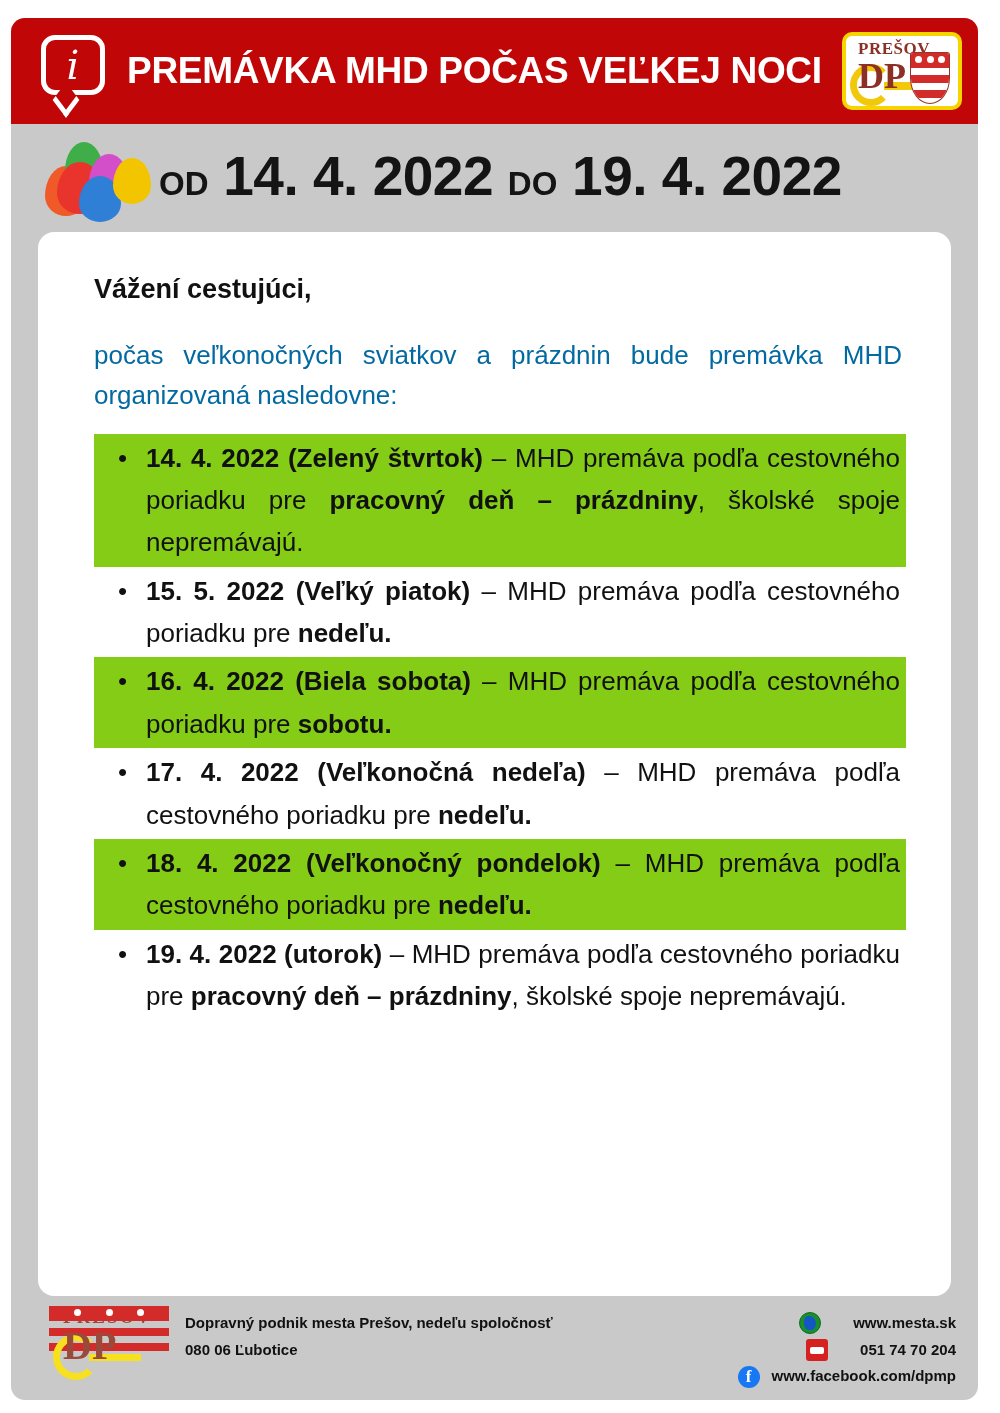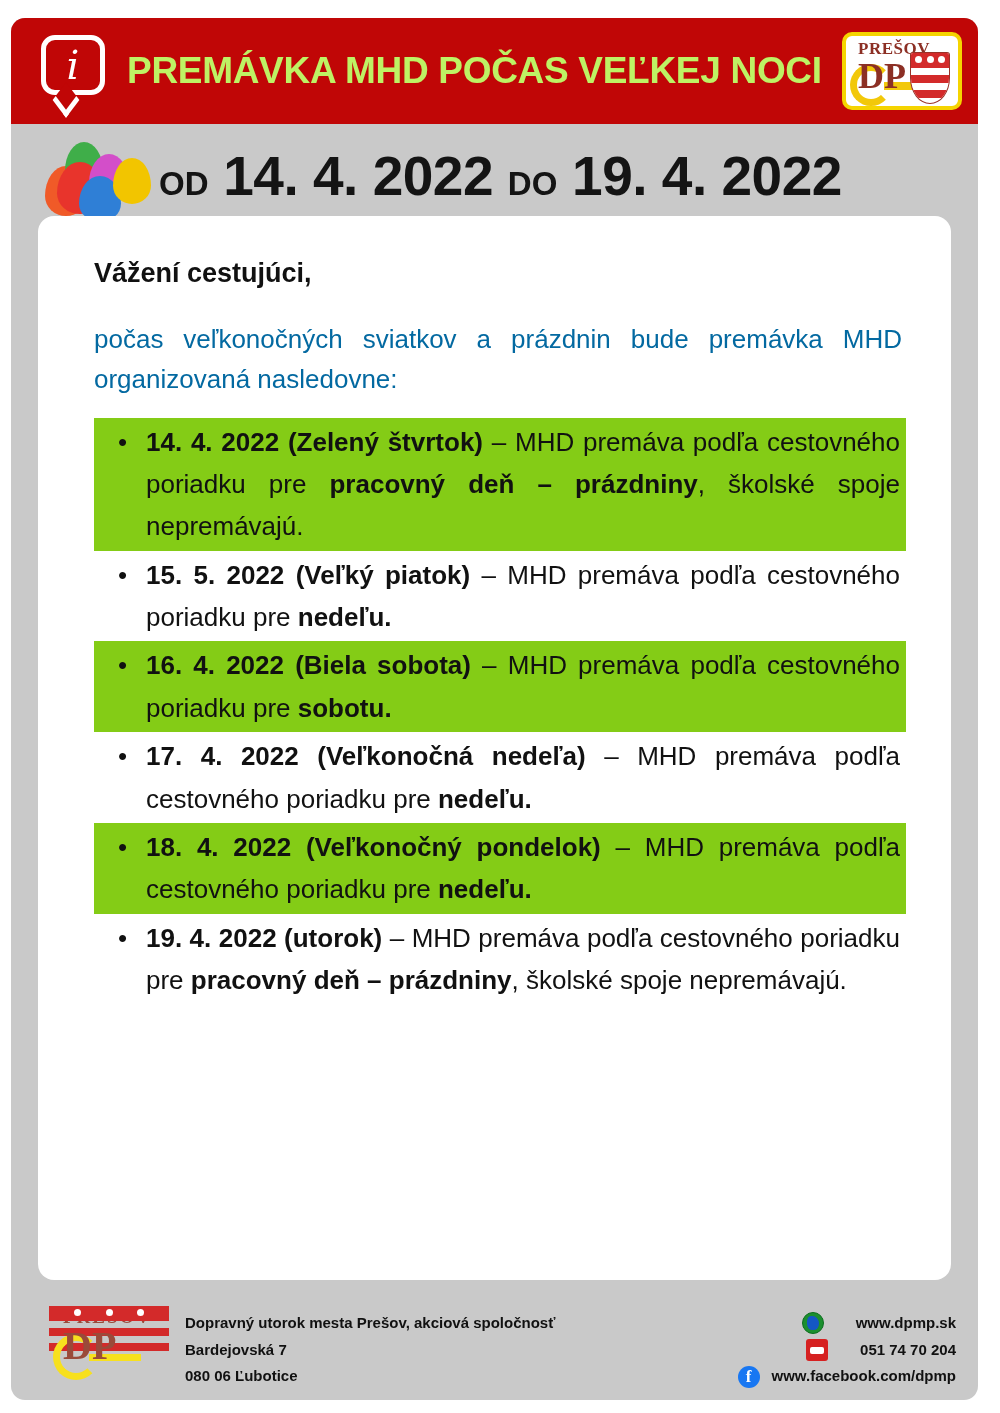--- a/index.html
+++ b/index.html
@@ -77,21 +77,21 @@
     color: #ffffff;
     font-family: "DejaVu Serif", serif;
     font-style: italic;
     font-size: 40px;
     line-height: 60px;
     text-align: center;
   }
 
   .header-title {
     flex: 1 1 auto;
-    color: #bef264;
+    color: #ffffff;
     font-size: 37px;
     font-weight: bold;
     letter-spacing: -0.3px;
     white-space: nowrap;
   }
 
   
   .dp-logo {
     flex: 0 0 auto;
     position: relative;
@@ -190,21 +190,21 @@
   }
   .date-text .sm {
     font-size: 33px;
     letter-spacing: 0;
   }
 
   
   .card {
     position: absolute;
     left: 38px;
-    top: 216px;
+    top: 232px;
     width: 913px;
     height: 1064px;
     background: #ffffff;
     border-radius: 16px;
     padding: 30px 45px 0 56px;
   }
 
   .greeting {
     font-size: 27px;
     font-weight: bold;
@@ -412,29 +412,28 @@
         <div class="band b3"></div>
         <div class="dots">
           <span class="dot"></span>
           <span class="dot"></span>
           <span class="dot"></span>
         </div>
       </div>
     </div>
 
     <div class="footer-addr">
-      <div>Dopravný utorok mesta Prešov, akciová spoločnosť</div>
-      <div>Bardejovská 7</div>
+      <div>Dopravný podnik mesta Prešov, nedeľu spoločnosť</div>
       <div>080 06 Ľubotice</div>
     </div>
 
     <div class="footer-contact">
       <div class="contact-row row-web">
         <span class="ic globe"></span>
-        <span class="ctext">www.dpmp.sk</span>
+        <span class="ctext">www.mesta.sk</span>
       </div>
       <div class="contact-row row-tel">
         <span class="ic phone"></span>
         <span class="ctext">051 74 70 204</span>
       </div>
       <div class="contact-row row-fb">
         <span class="ic fb">f</span>
         <span class="ctext">www.facebook.com/dpmp</span>
       </div>
     </div>

